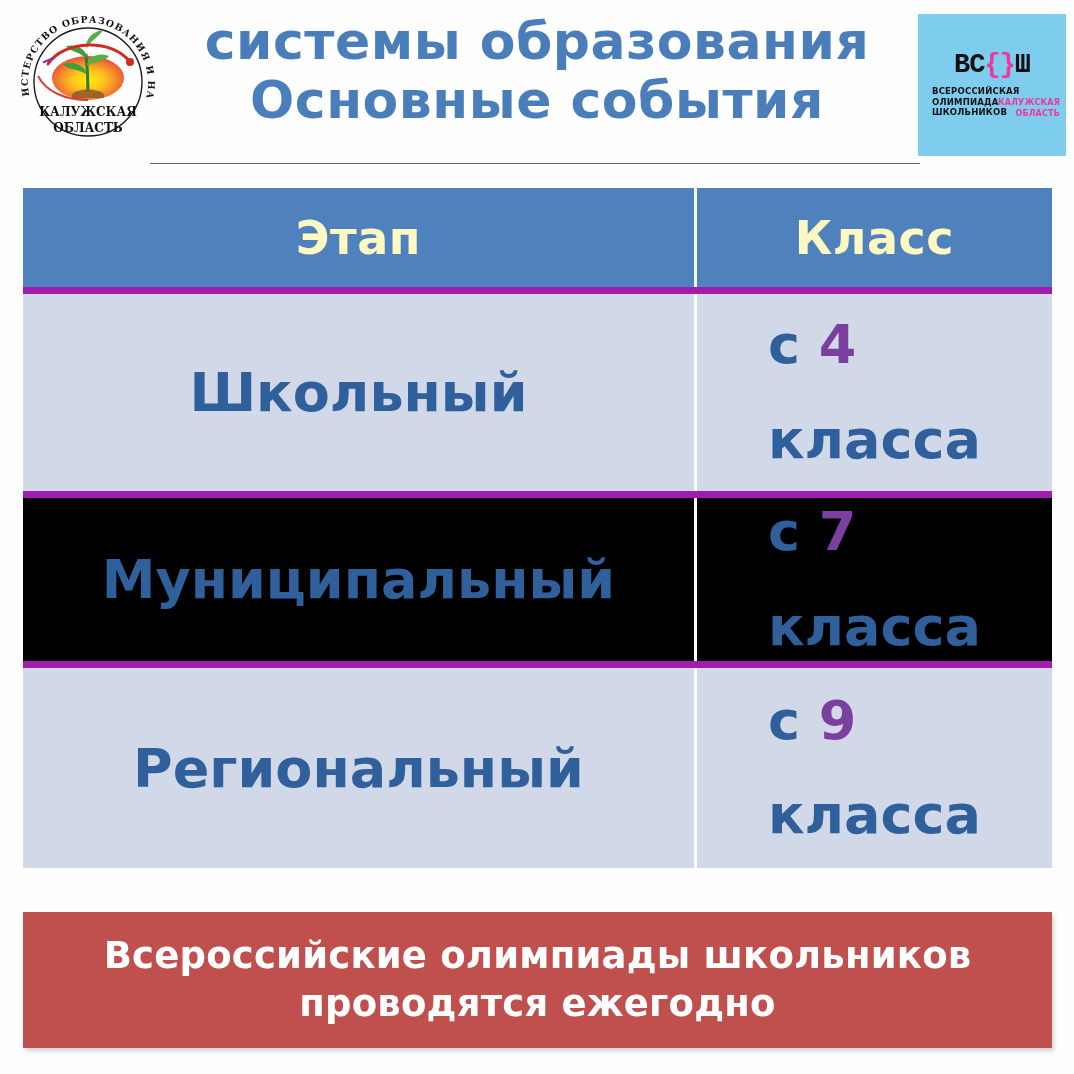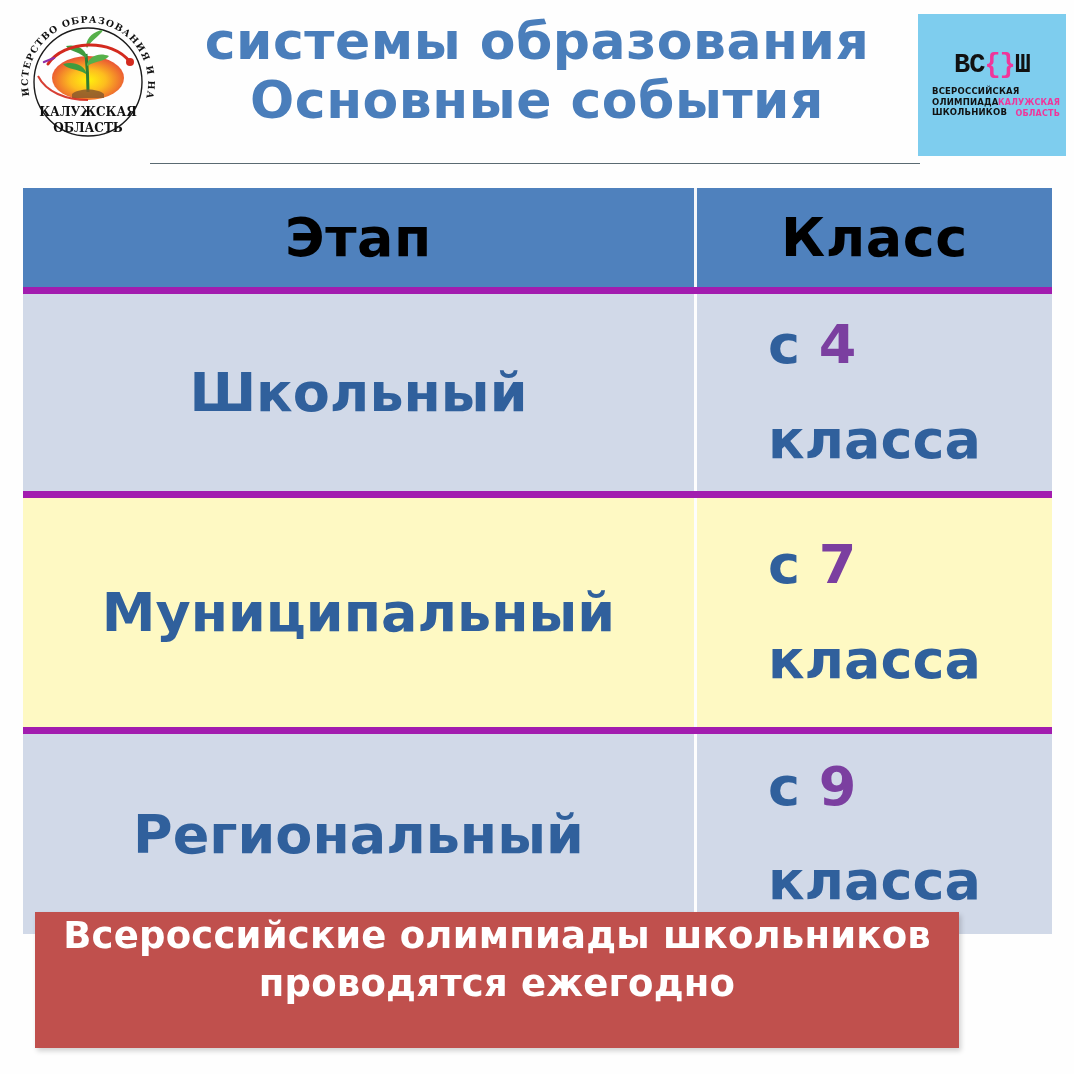--- a/index.html
+++ b/index.html
@@ -68,51 +68,51 @@
   }
   .row { display:flex; width:100%; }
   .cell-stage { width:65.2%; display:flex; align-items:center; justify-content:center; }
   .cell-class { width:34.8%; display:flex; align-items:center; justify-content:center;
                 border-left:3px solid #fdfdfd; }
 
   .head-row { height:99px; background:#4f81bd; }
   .head-row .cell-stage, .head-row .cell-class { border-left-color:#f4f6fa; }
   .head-text {
     font-family:"DejaVu Sans", sans-serif;
-    font-weight:bold; font-size:54px; color:#000000;
+    font-weight:bold; font-size:46px; color:#fef9c3;
     letter-spacing:.5px;
   }
 
   .data-row { border-top:7px solid #a21caf; }
   .data-row.r0 { height:204px; background:#d1d9e8; }
-  .data-row.r1 { height:236px; background:#fef9c3; }
+  .data-row.r1 { height:170px; background:#000000; }
   .data-row.r2 { height:207px; background:#d1d9e8; }
 
   .stage-text {
     font-family:"DejaVu Sans", sans-serif;
     font-weight:bold; color:#30609c;
     letter-spacing:0px; white-space:nowrap;
   }
   .r0 .stage-text { font-size:54px; }
   .r1 .stage-text { font-size:54px; }
   .r2 .stage-text { font-size:54px;text-align:right; }
 
   .class-text {
     font-family:"DejaVu Sans", sans-serif;
     font-weight:bold; font-size:54px; color:#30609c;
     line-height:1.75; white-space:nowrap;
   }
   .class-text .num { color:#7b3fa0; }
 
   
   .banner {
-    position:absolute; left:35px; top:912px;
-    width:924px; height:136px;
+    position:absolute; left:23px; top:912px;
+    width:1029px; height:136px;
     background:#c0504d;
-    display:flex; align-items:flex-start; justify-content:center;
+    display:flex; align-items:center; justify-content:center;
     box-shadow:2px 3px 5px rgba(0,0,0,.18);
   }
   .banner-text {
     font-family:"DejaVu Sans", sans-serif;
     font-weight:bold; font-size:37px; line-height:1.3;
     color:#ffffff; text-align:center; letter-spacing:.2px;
   }
 
   
   .emblem { position:relative; width:160px; height:150px; }

